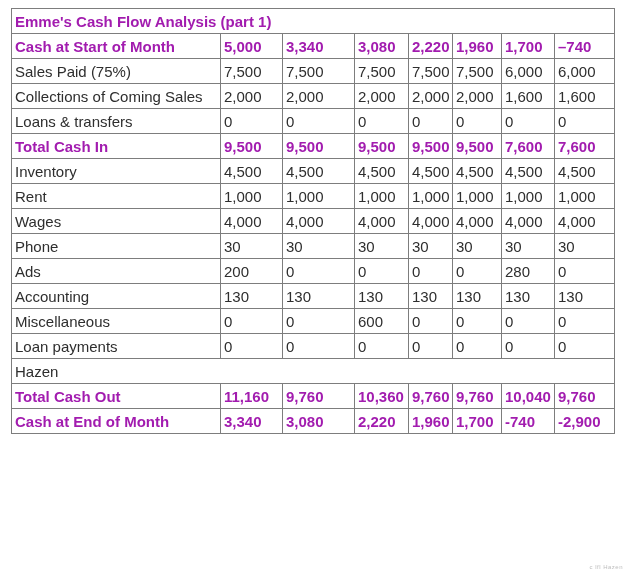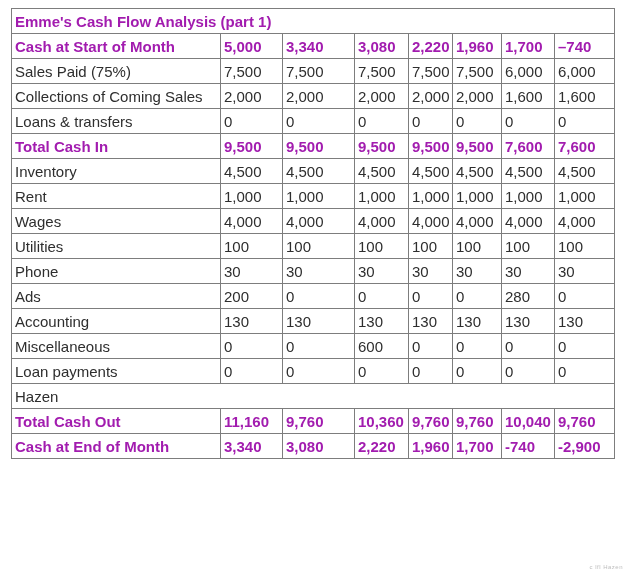--- a/index.html
+++ b/index.html
@@ -107,30 +107,20 @@
           <td>Wages</td>
           <td>4,000</td>
           <td>4,000</td>
           <td>4,000</td>
           <td>4,000</td>
           <td>4,000</td>
           <td>4,000</td>
           <td>4,000</td>
         </tr>
         <tr>
-          <td>Utilities</td>
-          <td>100</td>
-          <td>100</td>
-          <td>100</td>
-          <td>100</td>
-          <td>100</td>
-          <td>100</td>
-          <td>100</td>
-        </tr>
-        <tr>
           <td>Phone</td>
           <td>30</td>
           <td>30</td>
           <td>30</td>
           <td>30</td>
           <td>30</td>
           <td>30</td>
           <td>30</td>
         </tr>
         <tr>

